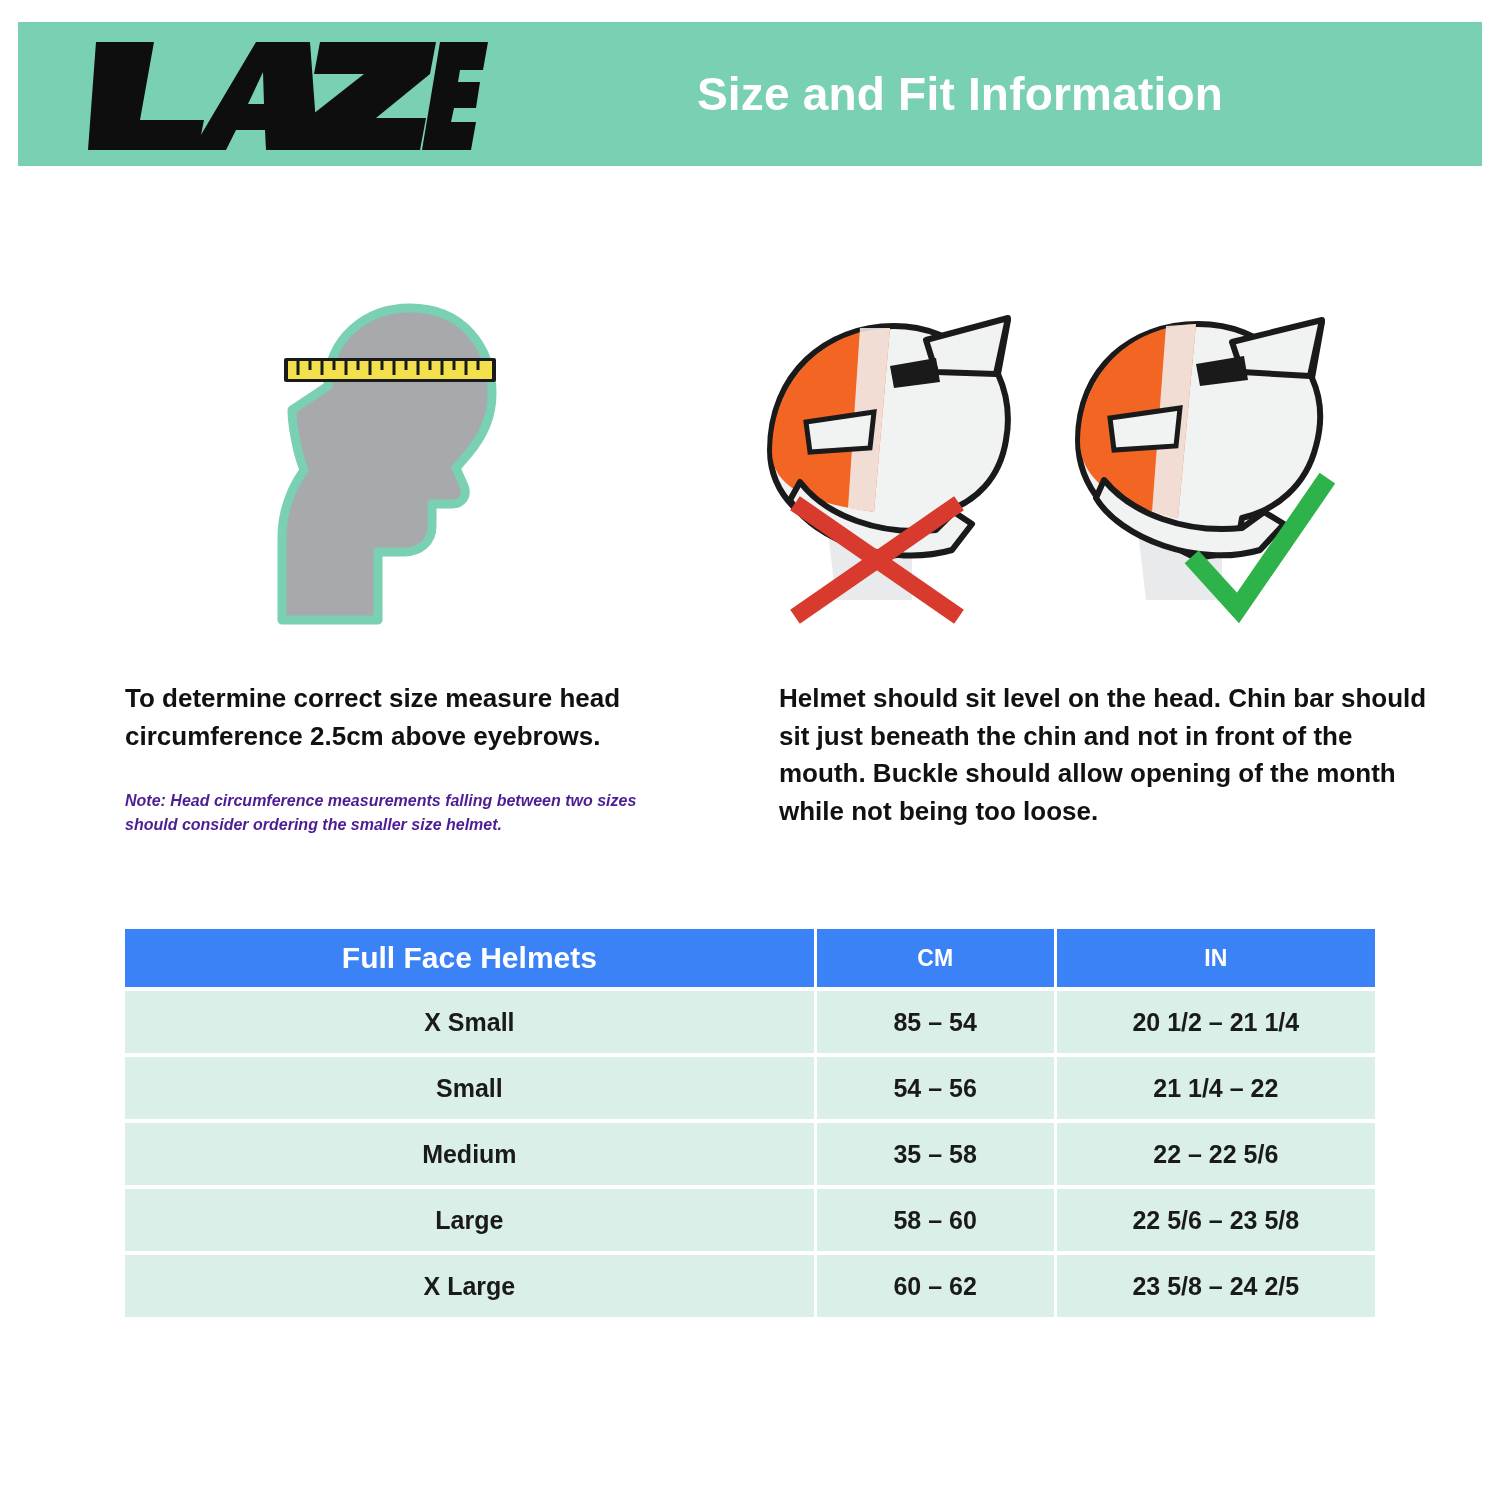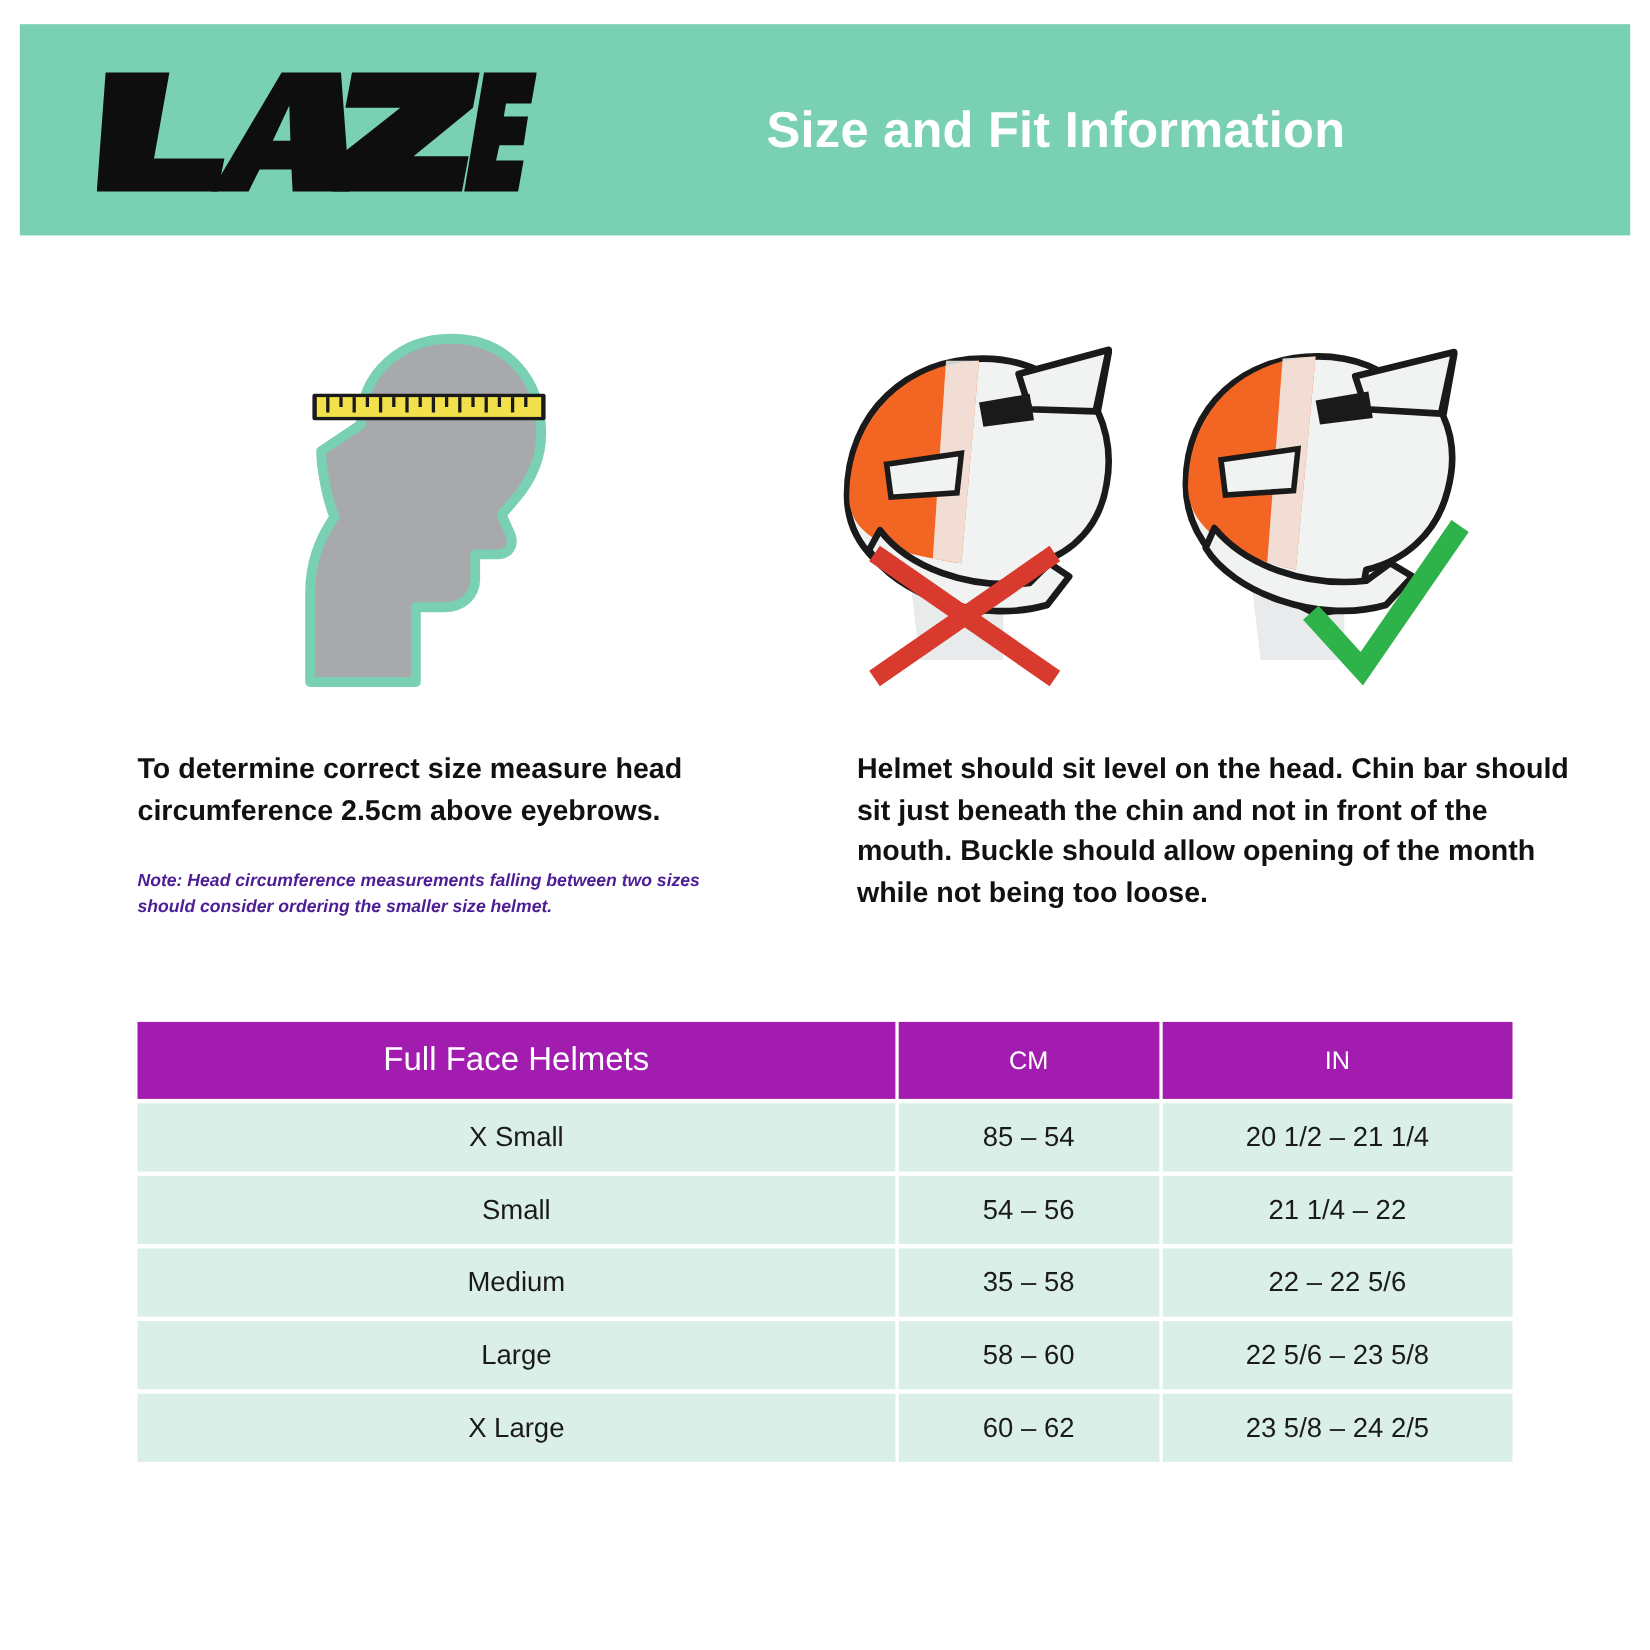--- a/index.html
+++ b/index.html
@@ -15,21 +15,21 @@
     position: relative;
     overflow: hidden;
   }
 
   
   .header {
     position: absolute;
     left: 18px;
     top: 22px;
     width: 1464px;
-    height: 192px;
+    height: 144px;
     background: #79d0b2;
     display: flex;
     align-items: center;
   }
   .brand-logo {
     width: 480px;
     height: 192px;
     display: flex;
     align-items: center;
     justify-content: center;
@@ -110,35 +110,35 @@
     top: 925px;
     width: 1256px;
     border-collapse: separate;
     border-spacing: 3px 4px;
   }
   .size-table th, .size-table td {
     text-align: center;
     vertical-align: middle;
   }
   .size-table thead th {
-    background: #a21caf;
+    background: #3b82f6;
     color: #ffffff;
     font-size: 30px;
-    font-weight: normal;
-    height: 70px;
+    font-weight: bold;
+    height: 58px;
     padding: 0;
   }
   .size-table thead th.col-unit {
     font-size: 23px;
   }
   .size-table tbody td {
     background: #d9efe7;
     color: #1a1a1a;
     font-size: 25px;
-    font-weight: normal;
+    font-weight: bold;
     height: 62px;
     padding: 0;
   }
   .col-name  { width: 692px; }
   .col-cm    { width: 238px; }
   .col-in    { width: 320px; }
 </style>
 </head>
 <body>
 

